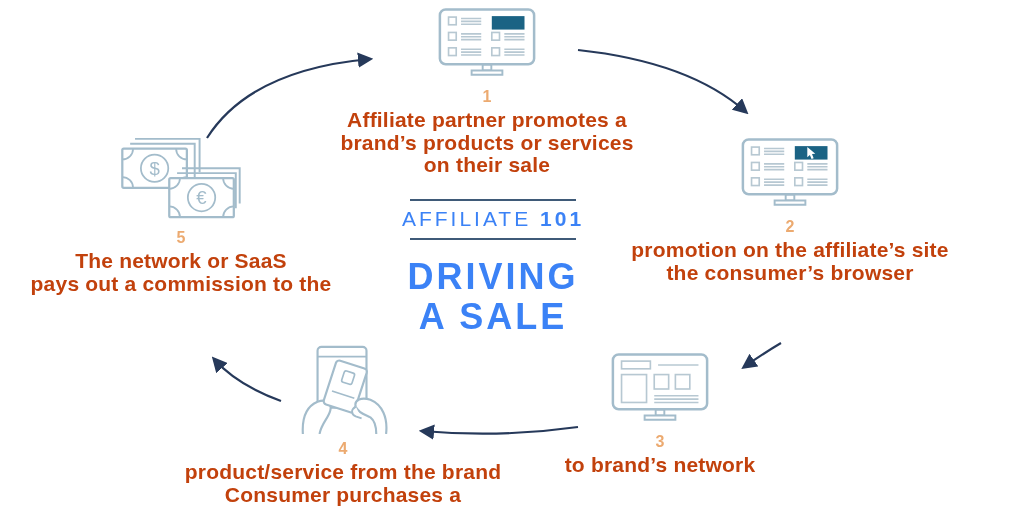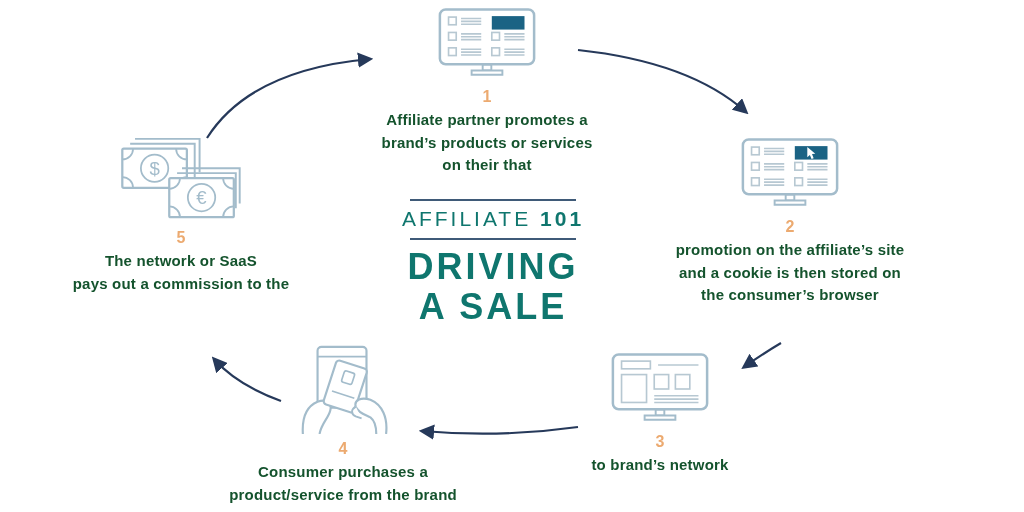--- a/index.html
+++ b/index.html
@@ -19,48 +19,48 @@
   }
   .step-number{
     color:#ecaa70;
     font-weight:700;
     font-size:16px;
     margin-top:7px;
     line-height:16px;
   }
   .step-text{
     margin-top:4px;
-    color:#14532d;
+    color:#c2410c;
     font-weight:700;
-    font-size:15px;
+    font-size:21px;
     line-height:22.5px;
     letter-spacing:0.2px;
     white-space:nowrap;
   }
   .title-block{
     position:absolute;
     left:383px;top:199px;width:220px;
     text-align:center;
-    color:#0f766e;
+    color:#3b82f6;
   }
   .title-rule{
     width:166px;height:0;
     border-top:2px solid #3f5a78;
     margin:0 auto;
   }
   .kicker{
     font-size:21px;
     letter-spacing:3px;
     font-weight:400;
     padding:6px 0 7px 0;
     white-space:nowrap;
   }
   .kicker b{font-weight:700;}
   .big-title{
-    margin-top:7px;
+    margin-top:17px;
     font-size:36px;
     font-weight:700;
     letter-spacing:3px;
     line-height:40px;
     white-space:nowrap;
   }
   #arrow-layer{
     position:absolute;left:0;top:0;
     pointer-events:none;
   }
@@ -112,21 +112,21 @@
       <rect x="57" y="10" width="34" height="14" fill="#1b6384"></rect>
       <g stroke="#a3bccb" stroke-width="2" fill="#fff">
         <path d="M47.5,60.5 h9 v6 h-9 z"></path>
         <path d="M36,66.5 h32 v4.5 h-32 z"></path>
       </g>
     </svg>
     <div class="step-number">1</div>
     <div class="step-text">
       <div>Affiliate partner promotes a</div>
       <div>brand’s products or services</div>
-      <div>on their that</div>
+      <div>on their sale</div>
     </div>
   </div>
 
   <div class="step" style="left:645px;top:136px;width:290px;">
     <svg width="100" height="76" viewBox="0 0 104 78">
       <rect x="3" y="3" width="98" height="57" rx="6" fill="#fff" stroke="#a3bccb" stroke-width="2.6"></rect>
       <g stroke="#b7c8d2" stroke-width="1.7" fill="none">
         <rect x="12" y="11" width="8" height="8"></rect>
         <path d="M25,12.5 h21 M25,15.5 h21 M25,18.5 h21"></path>
         <rect x="12" y="27" width="8" height="8"></rect>
@@ -141,21 +141,20 @@
       <rect x="57" y="10" width="34" height="14" fill="#1b6384"></rect>
       <path d="M70,11 l0,10.5 2.7,-2.3 1.7,4.2 2.2,-0.9 -1.7,-4.2 3.4,-0.4 z" fill="#ffffff"></path>
       <g stroke="#a3bccb" stroke-width="2" fill="#fff">
         <path d="M47.5,60.5 h9 v6 h-9 z"></path>
         <path d="M36,66.5 h32 v4.5 h-32 z"></path>
       </g>
     </svg>
     <div class="step-number">2</div>
     <div class="step-text">
       <div>promotion on the affiliate’s site</div>
-      <div>and a cookie is then stored on</div>
       <div>the consumer’s browser</div>
     </div>
   </div>
 
   <div class="step" style="left:530px;top:351px;width:260px;">
     <svg width="100" height="76" viewBox="0 0 104 78">
       <rect x="3" y="3" width="98" height="57" rx="6" fill="#fff" stroke="#a3bccb" stroke-width="2.6"></rect>
       <g stroke="#b7c8d2" stroke-width="1.7" fill="none">
         <rect x="12" y="10" width="30" height="8"></rect>
         <path d="M50,14 h42"></path>
@@ -188,22 +187,22 @@
           <rect x="-6" y="-18" width="11" height="12" rx="2" stroke-width="1.7"></rect>
           <path d="M-12,6 h24" stroke-width="1.7"></path>
         </g>
 
         <path d="M99,94 C101,77 95,64 83,59 C74,56 66,59 68,66 C70,72 77,74 83,77 C87,80 89,86 89,94" stroke-width="2.2" fill="#ffffff"></path>
         <path d="M68,66 C63,69 63,74 68,76 L74,78" stroke-width="2" fill="#ffffff"></path>
       </g>
     </svg>
     <div class="step-number">4</div>
     <div class="step-text">
+      <div>product/service from the brand</div>
       <div>Consumer purchases a</div>
-      <div>product/service from the brand</div>
     </div>
   </div>
 
   <div class="step" style="left:41px;top:133px;width:280px;">
     <svg width="132" height="90" viewBox="0 0 134 92">
       <g stroke="#a3bccb" stroke-width="2" fill="none">
 
         <path d="M20,6 h66 v34"></path>
         <path d="M15,11 h66 v36"></path>
 

